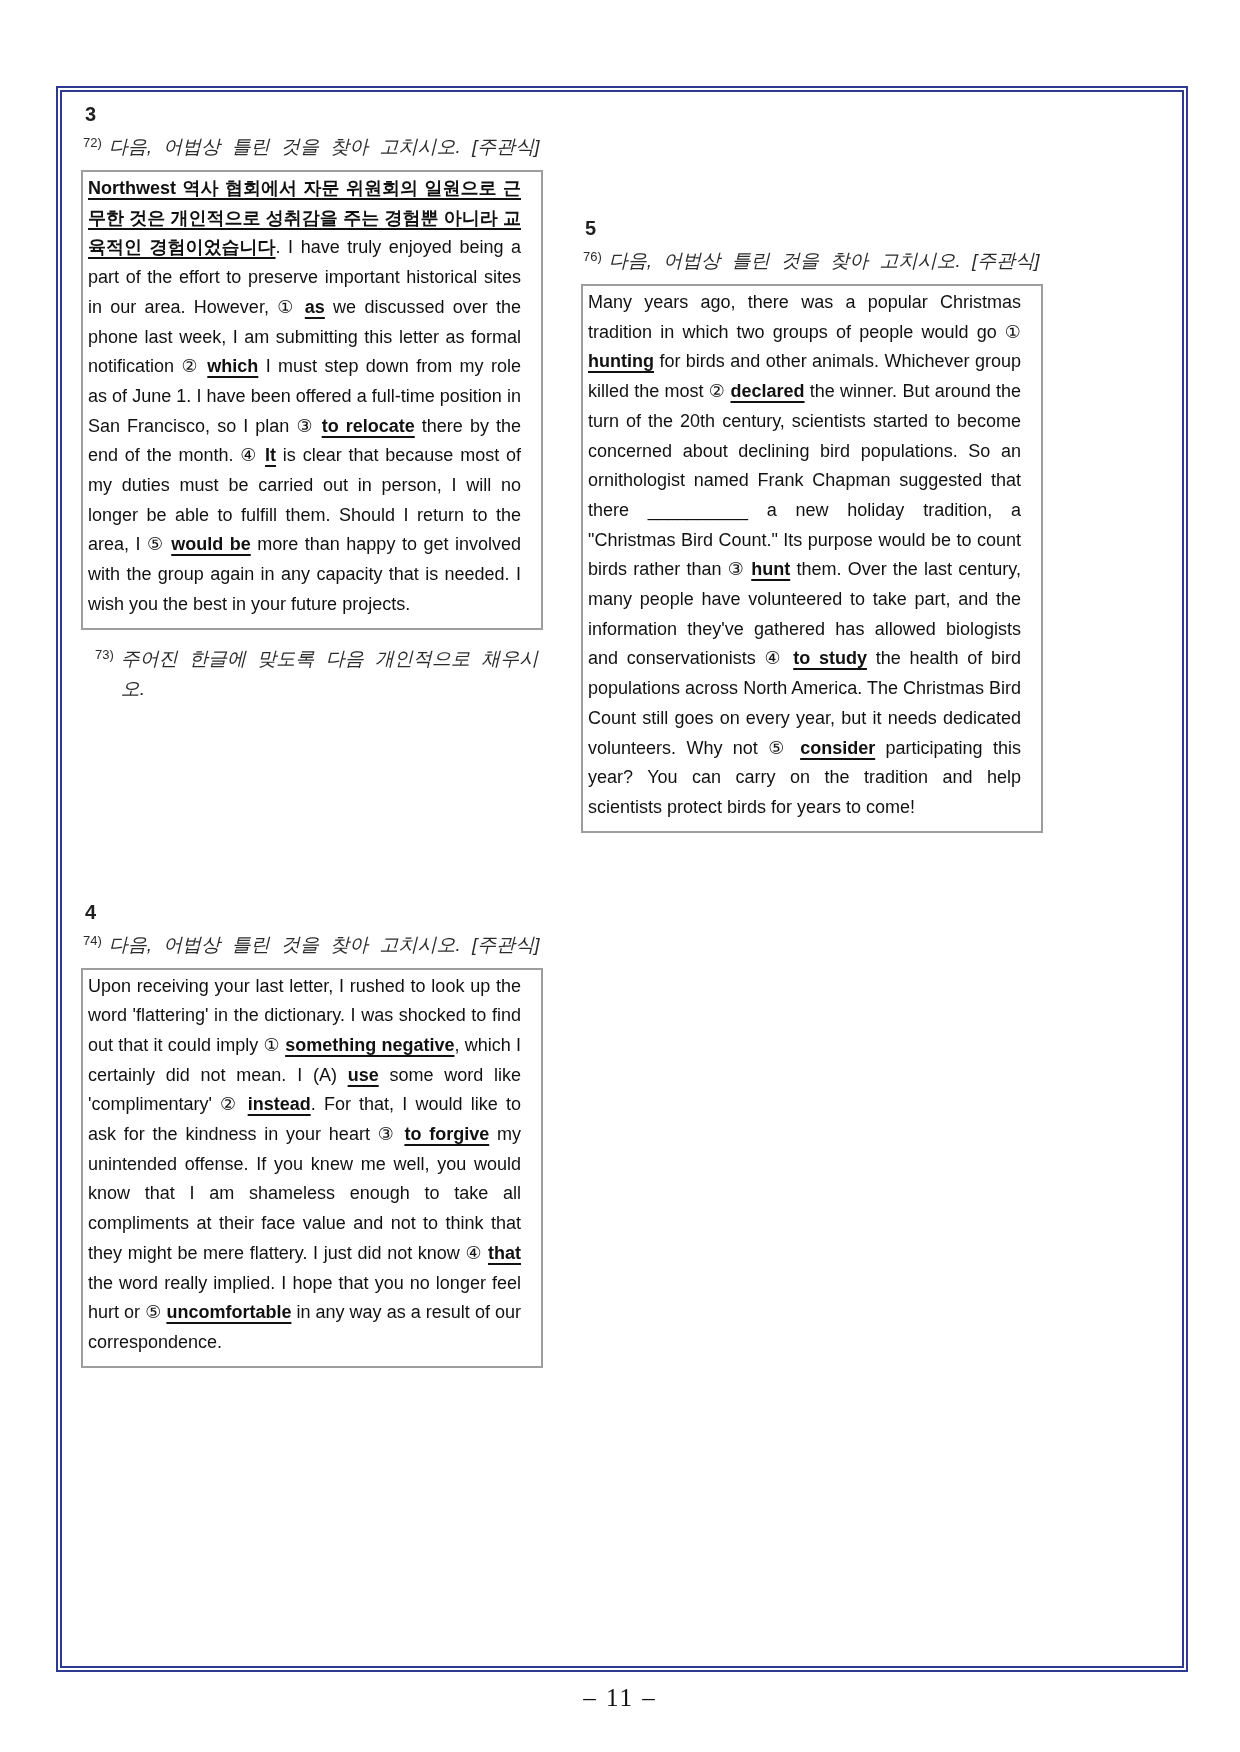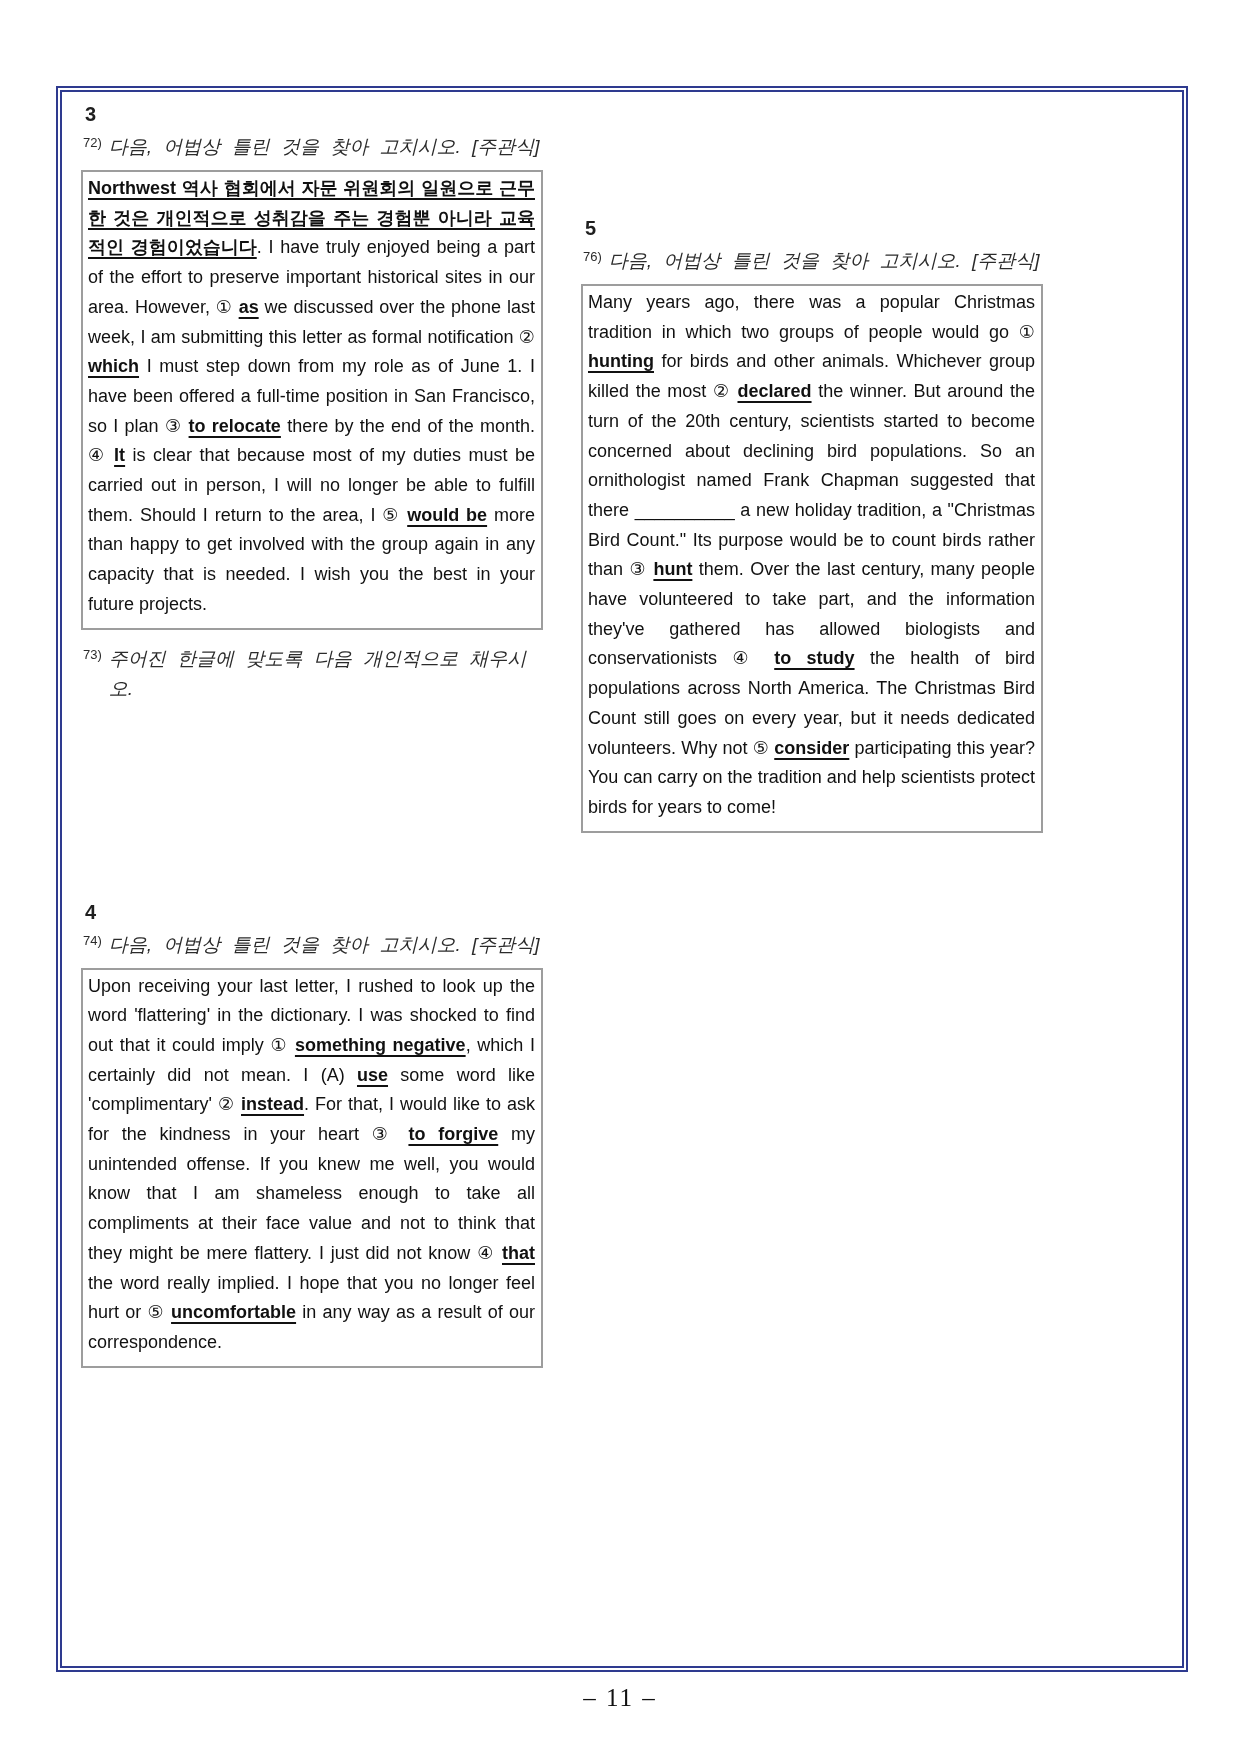--- a/index.html
+++ b/index.html
@@ -20,25 +20,25 @@
   }
   .q-line{
     display:flex;align-items:flex-start;margin-top:6px;
     font-size:19px;line-height:30px;color:#2b2b2b;word-spacing:6px;
   }
   .q-line .q-num{
     flex:0 0 auto;font-size:13px;position:relative;top:-4px;margin:0 7px 0 2px;
     word-spacing:normal;color:#2b2b2b;
   }
   .q-line .q-prompt{flex:1 1 auto;font-style:italic;}
-  .q-gap{margin-top:14px;}
+  .q-gap{margin-top:14px;margin-left:12px;}
   .passage-box{
     box-sizing:border-box;width:100%;margin-top:8px;
     border:2px solid #9d9d9d;
-    padding:2px 6px 8px 5px;
+    padding:2px 20px 8px 5px;
     font-size:18px;line-height:29.7px;text-align:justify;color:#111;
   }
   .passage-box .bu{
     font-weight:700;text-decoration:underline;
     text-decoration-thickness:2px;text-underline-offset:4px;
   }
   .section-4-offset{margin-top:196px;}
   .page-number{
     position:absolute;top:1684px;left:0;width:100%;text-align:center;
     font-family:"Liberation Serif","DejaVu Serif",serif;

